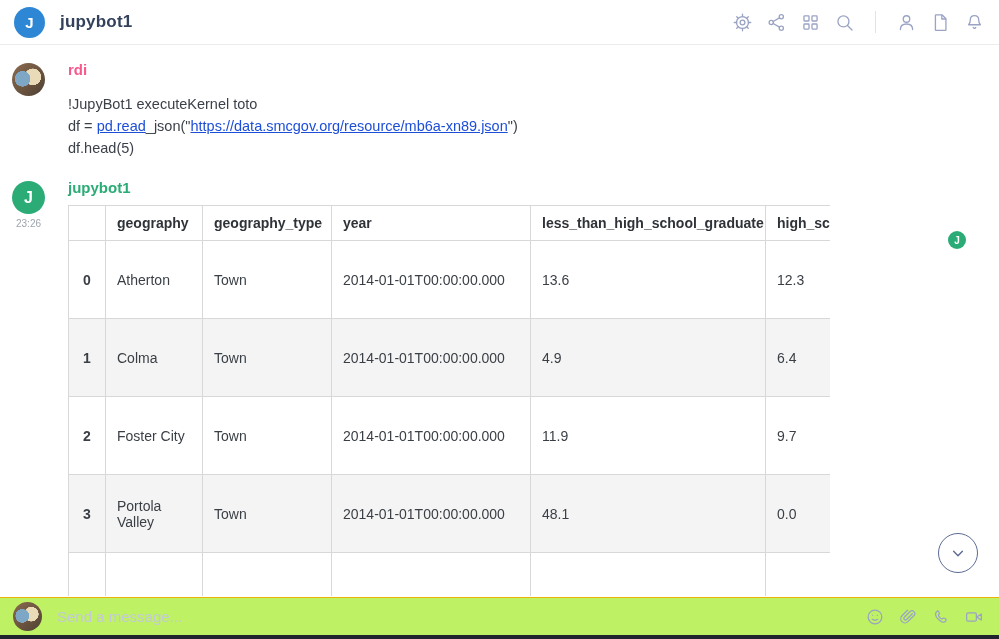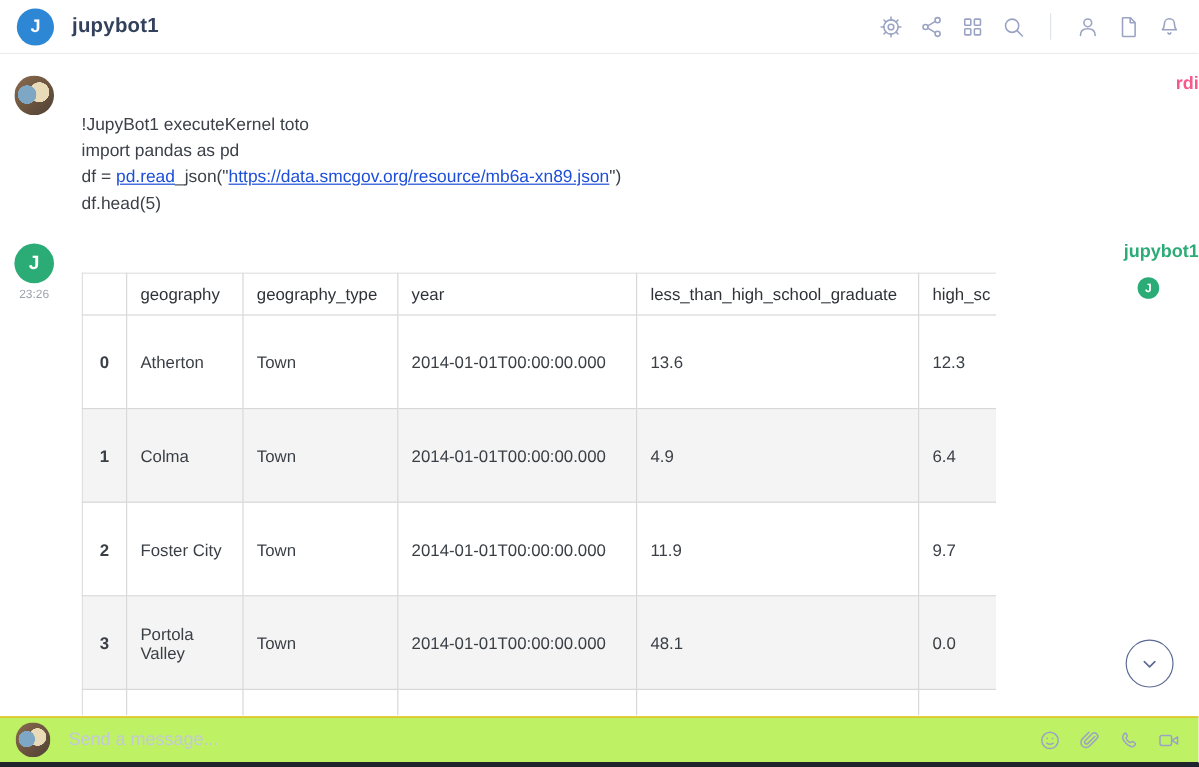--- a/index.html
+++ b/index.html
@@ -25,34 +25,34 @@
   .chat { position:absolute; top:45px; left:0; right:0; height:551px; overflow:hidden;
           background:#fff; padding-top:16px; }
   .message { position:relative; padding-left:68px; }
   .message .msg-avatar { position:absolute; left:12px; top:2px; }
   .photo-avatar { border-radius:50%; flex:0 0 auto;
       background:
         radial-gradient(circle at 32% 48%, #7da7c4 0 27%, rgba(0,0,0,0) 28%),
         radial-gradient(circle at 63% 42%, #e9dab8 0 29%, rgba(0,0,0,0) 30%),
         linear-gradient(135deg, #8a6a4f 0%, #6b543f 55%, #4e4034 100%); }
   .photo-avatar.msg-size { width:33px; height:33px; }
-  .username { font-size:15px; font-weight:bold; cursor:pointer;text-align:right; }
+  .username { font-size:15px; font-weight:bold; cursor:pointer; }
   .username.pink { color:#f7598c; margin-bottom:15px; }
   .username.green-text { color:#2bac76; margin-bottom:9px; }
   .msg-line { font-size:14.5px; line-height:22px; color:#3c4149; }
   .msg-line a { color:#1d4ed8; text-decoration:underline; cursor:pointer; }
   .timestamp { position:absolute; left:12px; top:39px; width:33px; text-align:center;
                font-size:10px; color:#9ea4ad; }
   .msg-bot { margin-top:20px; }
 
   
   .table-clip { width:762px; overflow:hidden; }
   table.df { border-collapse:collapse; table-layout:fixed; width:900px; font-size:14px; color:#3a3f45; }
   table.df th, table.df td { border:1px solid #d8d8d8; padding:6px 11px; text-align:left; vertical-align:middle; }
-  table.df thead th { font-weight:normal; color:#2f3338; height:35px; white-space:nowrap; overflow:hidden; background:#fff; }
+  table.df thead th { font-weight:bold; color:#2f3338; height:35px; white-space:nowrap; overflow:hidden; background:#fff; }
   table.df tbody td { height:78px; }
   table.df tbody tr:nth-child(even) { background:#f4f4f4; }
   table.df td.idx, table.df th.idx { text-align:center; font-weight:bold; }
 
   
   .jump-badge { position:absolute; right:33px; top:186px; width:18px; height:18px; border-radius:50%;
                 background:#2bac76; color:#fff; font-size:10px; font-weight:bold;
                 display:flex; align-items:center; justify-content:center; cursor:pointer; }
   .scroll-down { position:absolute; right:21px; top:488px; width:40px; height:40px; border-radius:50%;
                  background:#fff; border:1px solid #5c6b94; color:#5c6b94; cursor:pointer;
@@ -133,23 +133,20 @@
 
   <main class="chat">
 
     <div class="message">
       <div class="msg-avatar photo-avatar msg-size"></div>
       <div class="username pink">rdi</div>
       <div class="msg-line">
         <span>!JupyBot1 executeKernel toto</span>
       </div>
       <div class="msg-line">
-        <span>import pandas as pd</span>
-      </div>
-      <div class="msg-line">
         <span>df = </span><a>pd.read</a><span>_json("</span><a>https://data.smcgov.org/resource/mb6a-xn89.json</a><span>")</span>
       </div>
       <div class="msg-line">
         <span>df.head(5)</span>
       </div>
     </div>
 
     <div class="message msg-bot">
       <div class="msg-avatar avatar green">J</div>
       <div class="timestamp">23:26</div>

